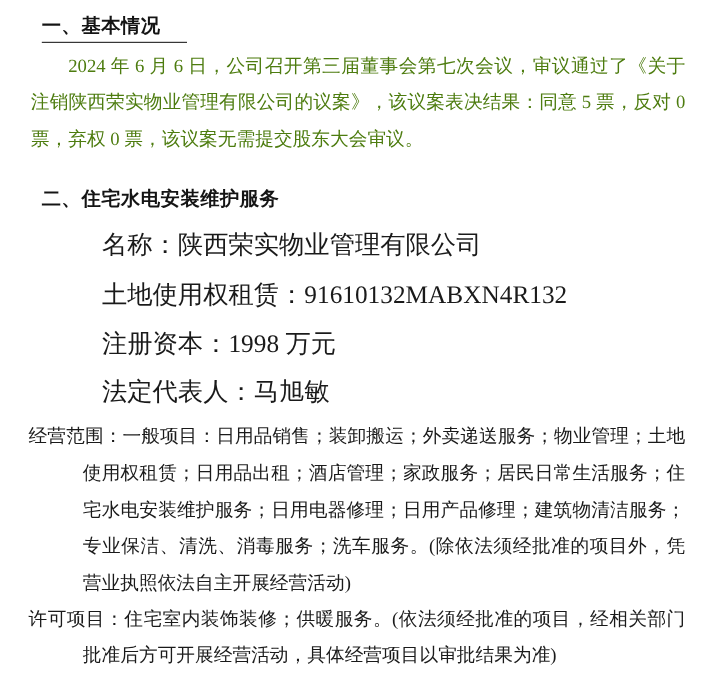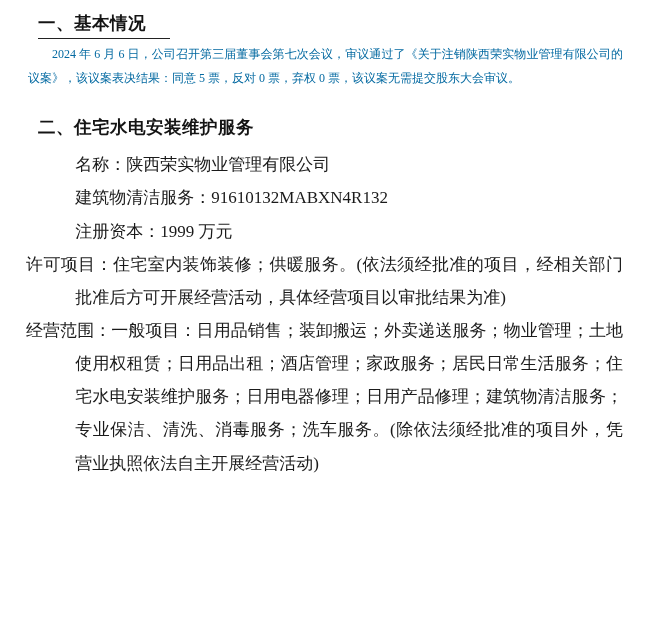--- a/index.html
+++ b/index.html
@@ -31,33 +31,33 @@
     padding: 6px 0 2px 12px;
     line-height: 1.5;
   }
   .heading-underline {
     height: 1px;
     background: #222;
     width: 132px;
     margin: 0 0 4px 12px;
   }
   .para {
-    font-size: 12px;
+    font-size: 17px;
     line-height: 1.95;
     text-align: justify;
     text-justify: inter-ideograph;
     margin: 0;
     padding: 0 0 0 2px;
-    color: #0369a1;
+    color: #4d7c0f;
   }
   .para.indent {
     text-indent: 2em;
   }
   .field-line {
-    font-size: 17px;
+    font-size: 23px;
     line-height: 1.95;
     margin: 0;
     padding-left: 2.9em;
     color: #1a1a1a;
   }
   .block-body {
     font-size: 17px;
     line-height: 1.95;
     text-align: justify;
     text-justify: inter-ideograph;
@@ -80,20 +80,21 @@
     <p class="para indent">2024 年 6 月 6 日，公司召开第三届董事会第七次会议，审议通过了《关于注销陕西荣实物业管理有限公司的议案》，该议案表决结果：同意 5 票，反对 0 票，弃权 0 票，该议案无需提交股东大会审议。</p>
   </div>
 
   <div class="gap-sec"></div>
 
   <div>
     <h2 class="section-heading">二、住宅水电安装维护服务</h2>
     <div class="spacer-sm"></div>
 
     <p class="field-line">名称：陕西荣实物业管理有限公司</p>
-    <p class="field-line">建筑物清洁服务：91610132MABXN4R132</p>
-    <p class="field-line">注册资本：1999 万元</p>
+    <p class="field-line">土地使用权租赁：91610132MABXN4R132</p>
+    <p class="field-line">注册资本：1998 万元</p>
+    <p class="field-line">法定代表人：马旭敏</p>
 
+    <p class="block-body">经营范围：一般项目：日用品销售；装卸搬运；外卖递送服务；物业管理；土地使用权租赁；日用品出租；酒店管理；家政服务；居民日常生活服务；住宅水电安装维护服务；日用电器修理；日用产品修理；建筑物清洁服务；专业保洁、清洗、消毒服务；洗车服务。(除依法须经批准的项目外，凭营业执照依法自主开展经营活动)</p>
     <p class="block-body">许可项目：住宅室内装饰装修；供暖服务。(依法须经批准的项目，经相关部门批准后方可开展经营活动，具体经营项目以审批结果为准)</p>
-    <p class="block-body">经营范围：一般项目：日用品销售；装卸搬运；外卖递送服务；物业管理；土地使用权租赁；日用品出租；酒店管理；家政服务；居民日常生活服务；住宅水电安装维护服务；日用电器修理；日用产品修理；建筑物清洁服务；专业保洁、清洗、消毒服务；洗车服务。(除依法须经批准的项目外，凭营业执照依法自主开展经营活动)</p>
   </div>
 
 </div>
 
 </body></html>

